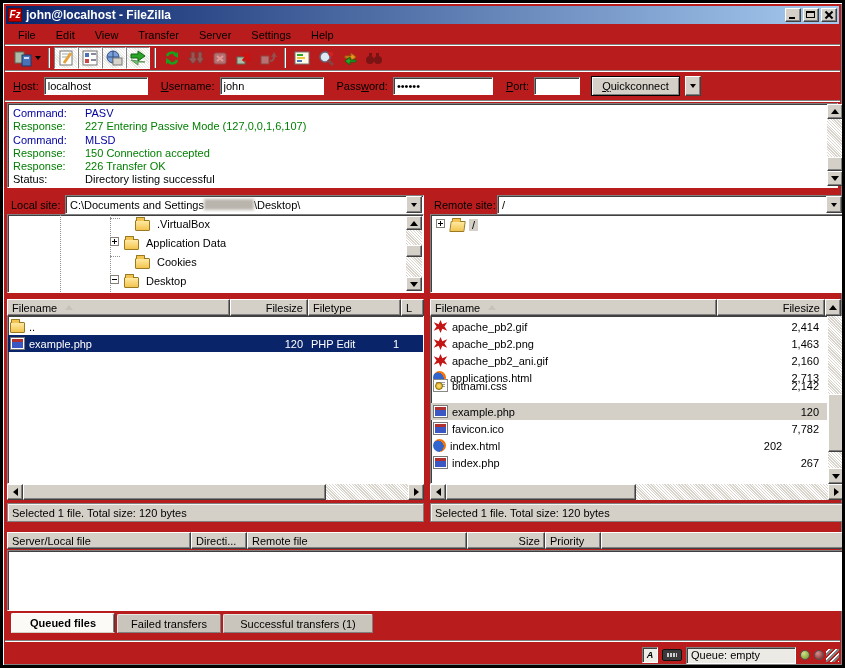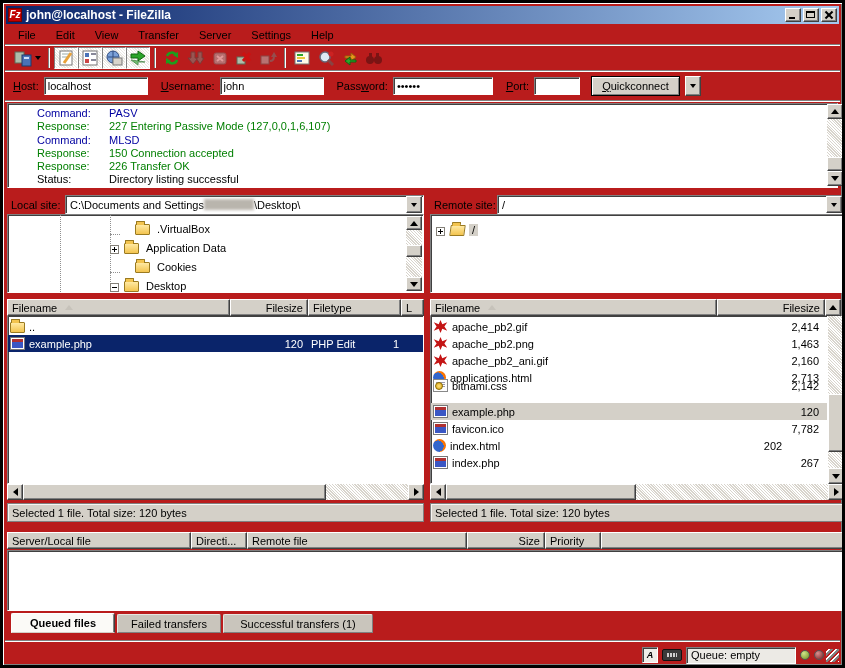--- a/index.html
+++ b/index.html
@@ -40,40 +40,40 @@
   .qlabel{white-space:nowrap;}
   .qlabel u{text-decoration:underline;}
   .qinput{height:18px;border:1px solid;border-color:#808080 #fff #fff #808080;box-shadow:inset 1px 1px 0 #404040;
     background:#fff;font-family:inherit;font-size:11px;padding:1px 3px;outline:none;}
   .qbtn{height:20px;padding:0 10px;display:flex;align-items:center;border:1px solid #000;
     box-shadow:inset 1px 1px 0 #fff, inset -1px -1px 0 #808080;background:#d4d0c8;}
   .qdrop{width:16px;height:20px;display:flex;align-items:center;justify-content:center;}
   
   .log{left:4px;top:100px;right:4px;height:85px;padding:3px 20px 3px 5px;line-height:13.3px;overflow:hidden;}
   .log-line{display:flex;white-space:nowrap;}
-  .log-label{width:72px;flex:none;margin-left:24px;}
+  .log-label{width:72px;flex:none;}
   .t-command{color:#0000a0;}
   .t-response{color:#007f00;}
   .t-status{color:#000;}
   
   .sb-track-v{background-image:repeating-linear-gradient(45deg,#ffffff 0 1px,#d8d4cc 1px 2px);}
   .sb-btn{display:flex;align-items:center;justify-content:center;}
   .arrow-up{width:0;height:0;border-left:4px solid transparent;border-right:4px solid transparent;border-bottom:5px solid #000;}
   .arrow-down{width:0;height:0;border-left:4px solid transparent;border-right:4px solid transparent;border-top:5px solid #000;}
   .arrow-left{width:0;height:0;border-top:4px solid transparent;border-bottom:4px solid transparent;border-right:5px solid #000;}
   .arrow-right{width:0;height:0;border-top:4px solid transparent;border-bottom:4px solid transparent;border-left:5px solid #000;}
   
   .site-label{top:194px;height:16px;display:flex;align-items:center;}
   .combo{top:192px;height:19px;display:flex;align-items:center;padding:0 18px 0 4px;position:absolute;white-space:nowrap;overflow:hidden;}
   .combo-btn{position:absolute;top:193px;width:16px;height:17px;display:flex;align-items:center;justify-content:center;}
   .redacted{display:inline-block;width:50px;height:11px;background:#b9b5ad;filter:blur(1.5px);vertical-align:-2px;}
   
   .tree{background:#fff;overflow:hidden;}
   .dotline{position:absolute;border-left:1px dotted #909090;top:0;bottom:0;}
-  .tree-row{position:absolute;height:17px;display:flex;align-items:flex-end;}
+  .tree-row{position:absolute;height:17px;display:flex;align-items:flex-start;}
   .hstub{width:10px;border-top:1px dotted #909090;margin-right:1px;}
   .exp{width:9px;height:9px;border:1px solid #848078;background:#fff;position:relative;flex:none;margin-right:3px;}
   .exp::before{content:"";position:absolute;left:1px;right:1px;top:3px;height:1px;background:#000;}
   .exp.plus::after{content:"";position:absolute;top:1px;bottom:1px;left:3px;width:1px;background:#000;}
   .tree-label{padding:0 3px;}
   .sel-grey{background:#d4d0c8;}
   
   .ic{width:15px;height:13px;flex:none;position:relative;margin:0 4px 0 2px;}
   .ic-folder{background:linear-gradient(#ffe9a2,#f3c44f);border:1px solid #9a7a20;border-radius:1px;margin-top:2px;height:11px;}
   .ic-folder::before{content:"";position:absolute;top:-4px;left:0;width:7px;height:3px;background:#f3c44f;border:1px solid #9a7a20;border-bottom:none;border-radius:1px 1px 0 0;}

